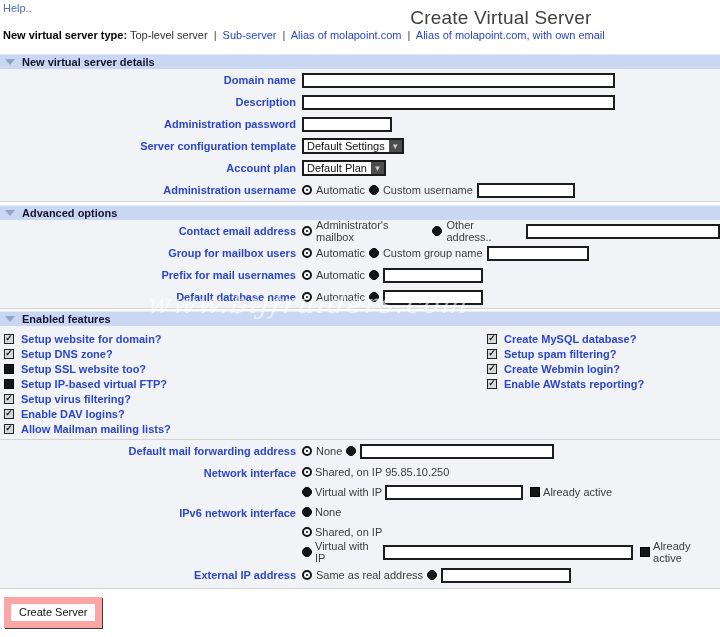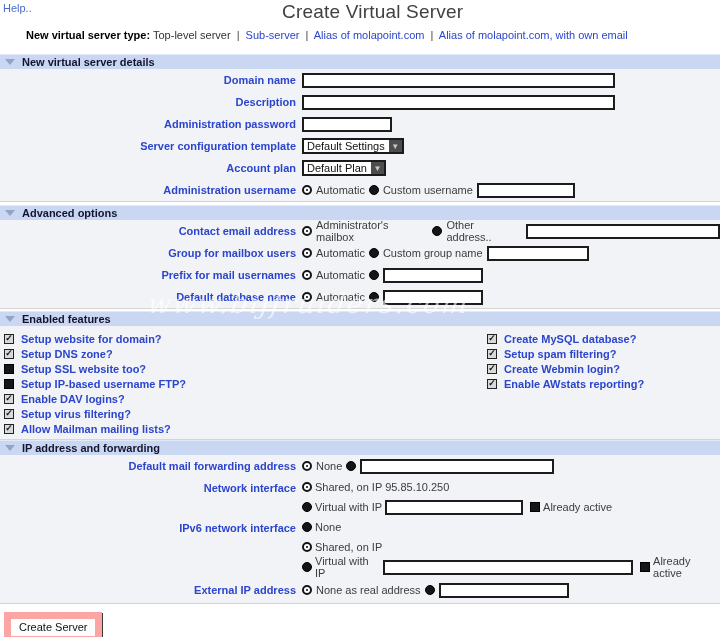--- a/index.html
+++ b/index.html
@@ -2,24 +2,24 @@
 <html><head>
 <meta charset="utf-8">
 <style>
   * { box-sizing: border-box; margin: 0; padding: 0; }
   html,body { width:720px; height:637px; background:#fff; overflow:hidden;
     font-family:"Liberation Sans", sans-serif; font-size:11px; color:#3c3c3c; }
 
   
   .topbar { position:relative; height:26px; }
   .help-link { position:absolute; left:3px; top:2px; color:#4a6cc9; font-size:11px; cursor:pointer; }
-  .page-title { position:absolute; left:282px; right:0; top:1px; text-align:left;
+  .page-title { position:absolute; left:282px; right:0; top:7px; text-align:center;
     font-size:19px; color:#414141; letter-spacing:.2px; }
 
-  .type-bar { padding:3px 0 0 3px; height:17px; white-space:nowrap; color:#333;margin-left:23px; }
+  .type-bar { padding:3px 0 0 3px; height:17px; white-space:nowrap; color:#333; }
   .type-bar b { color:#000; }
   .type-bar .lnk { color:#2b45cc; cursor:pointer; }
   .type-bar .sep { color:#444; padding:0 3px; }
 
   
   .section { }
   .sec-head { height:15px; background:#c9d7f3; display:flex; align-items:center;
     padding-left:5px; gap:7px; border-top:1px solid #e2eafa; cursor:pointer; }
   .sec-head .tri { width:0; height:0; border-left:5px solid transparent;
     border-right:5px solid transparent; border-top:6px solid #93a5c6; }
@@ -215,32 +215,32 @@
         <div class="fitem">
           <span class="cb checked"></span>
           <span class="flabel">Setup DNS zone?</span>
         </div>
         <div class="fitem">
           <span class="cb unchecked"></span>
           <span class="flabel">Setup SSL website too?</span>
         </div>
         <div class="fitem">
           <span class="cb unchecked"></span>
-          <span class="flabel">Setup IP-based username FTP?</span>
+          <span class="flabel">Setup IP-based virtual FTP?</span>
+        </div>
+        <div class="fitem">
+          <span class="cb checked"></span>
+          <span class="flabel">Setup virus filtering?</span>
         </div>
         <div class="fitem">
           <span class="cb checked"></span>
           <span class="flabel">Enable DAV logins?</span>
         </div>
         <div class="fitem">
           <span class="cb checked"></span>
-          <span class="flabel">Setup virus filtering?</span>
-        </div>
-        <div class="fitem">
-          <span class="cb checked"></span>
           <span class="flabel">Allow Mailman mailing lists?</span>
         </div>
       </div>
       <div class="fcol">
         <div class="fitem">
           <span class="cb checked"></span>
           <span class="flabel">Create MySQL database?</span>
         </div>
         <div class="fitem">
           <span class="cb checked"></span>
@@ -253,24 +253,20 @@
         <div class="fitem">
           <span class="cb checked"></span>
           <span class="flabel">Enable AWstats reporting?</span>
         </div>
       </div>
     </div>
   </div>
 </div>
 
 <div class="section">
-  <div class="sec-head">
-    <span class="tri"></span>
-    <span class="sec-title">IP address and forwarding</span>
-  </div>
   <div class="sec-body">
     <div class="row">
       <div class="row-label">Default mail forwarding address</div>
       <div class="ctrl">
         <span class="radio checked"></span>
         <span>None</span>
         <span class="radio unchecked"></span>
         <input class="text" style="width: 194px;">
       </div>
     </div>
@@ -310,21 +306,21 @@
           <span class="cb unchecked" style="margin-left:4px"></span>
           <span>Already active</span>
         </div>
       </div>
     </div>
 
     <div class="row tall">
       <div class="row-label">External IP address</div>
       <div class="ctrl">
         <span class="radio checked"></span>
-        <span>None as real address</span>
+        <span>Same as real address</span>
         <span class="radio unchecked"></span>
         <input class="text" style="width: 130px;">
       </div>
     </div>
   </div>
 </div>
 
 <div class="btn-bar">
   <span class="button">Create Server</span>
 </div>

